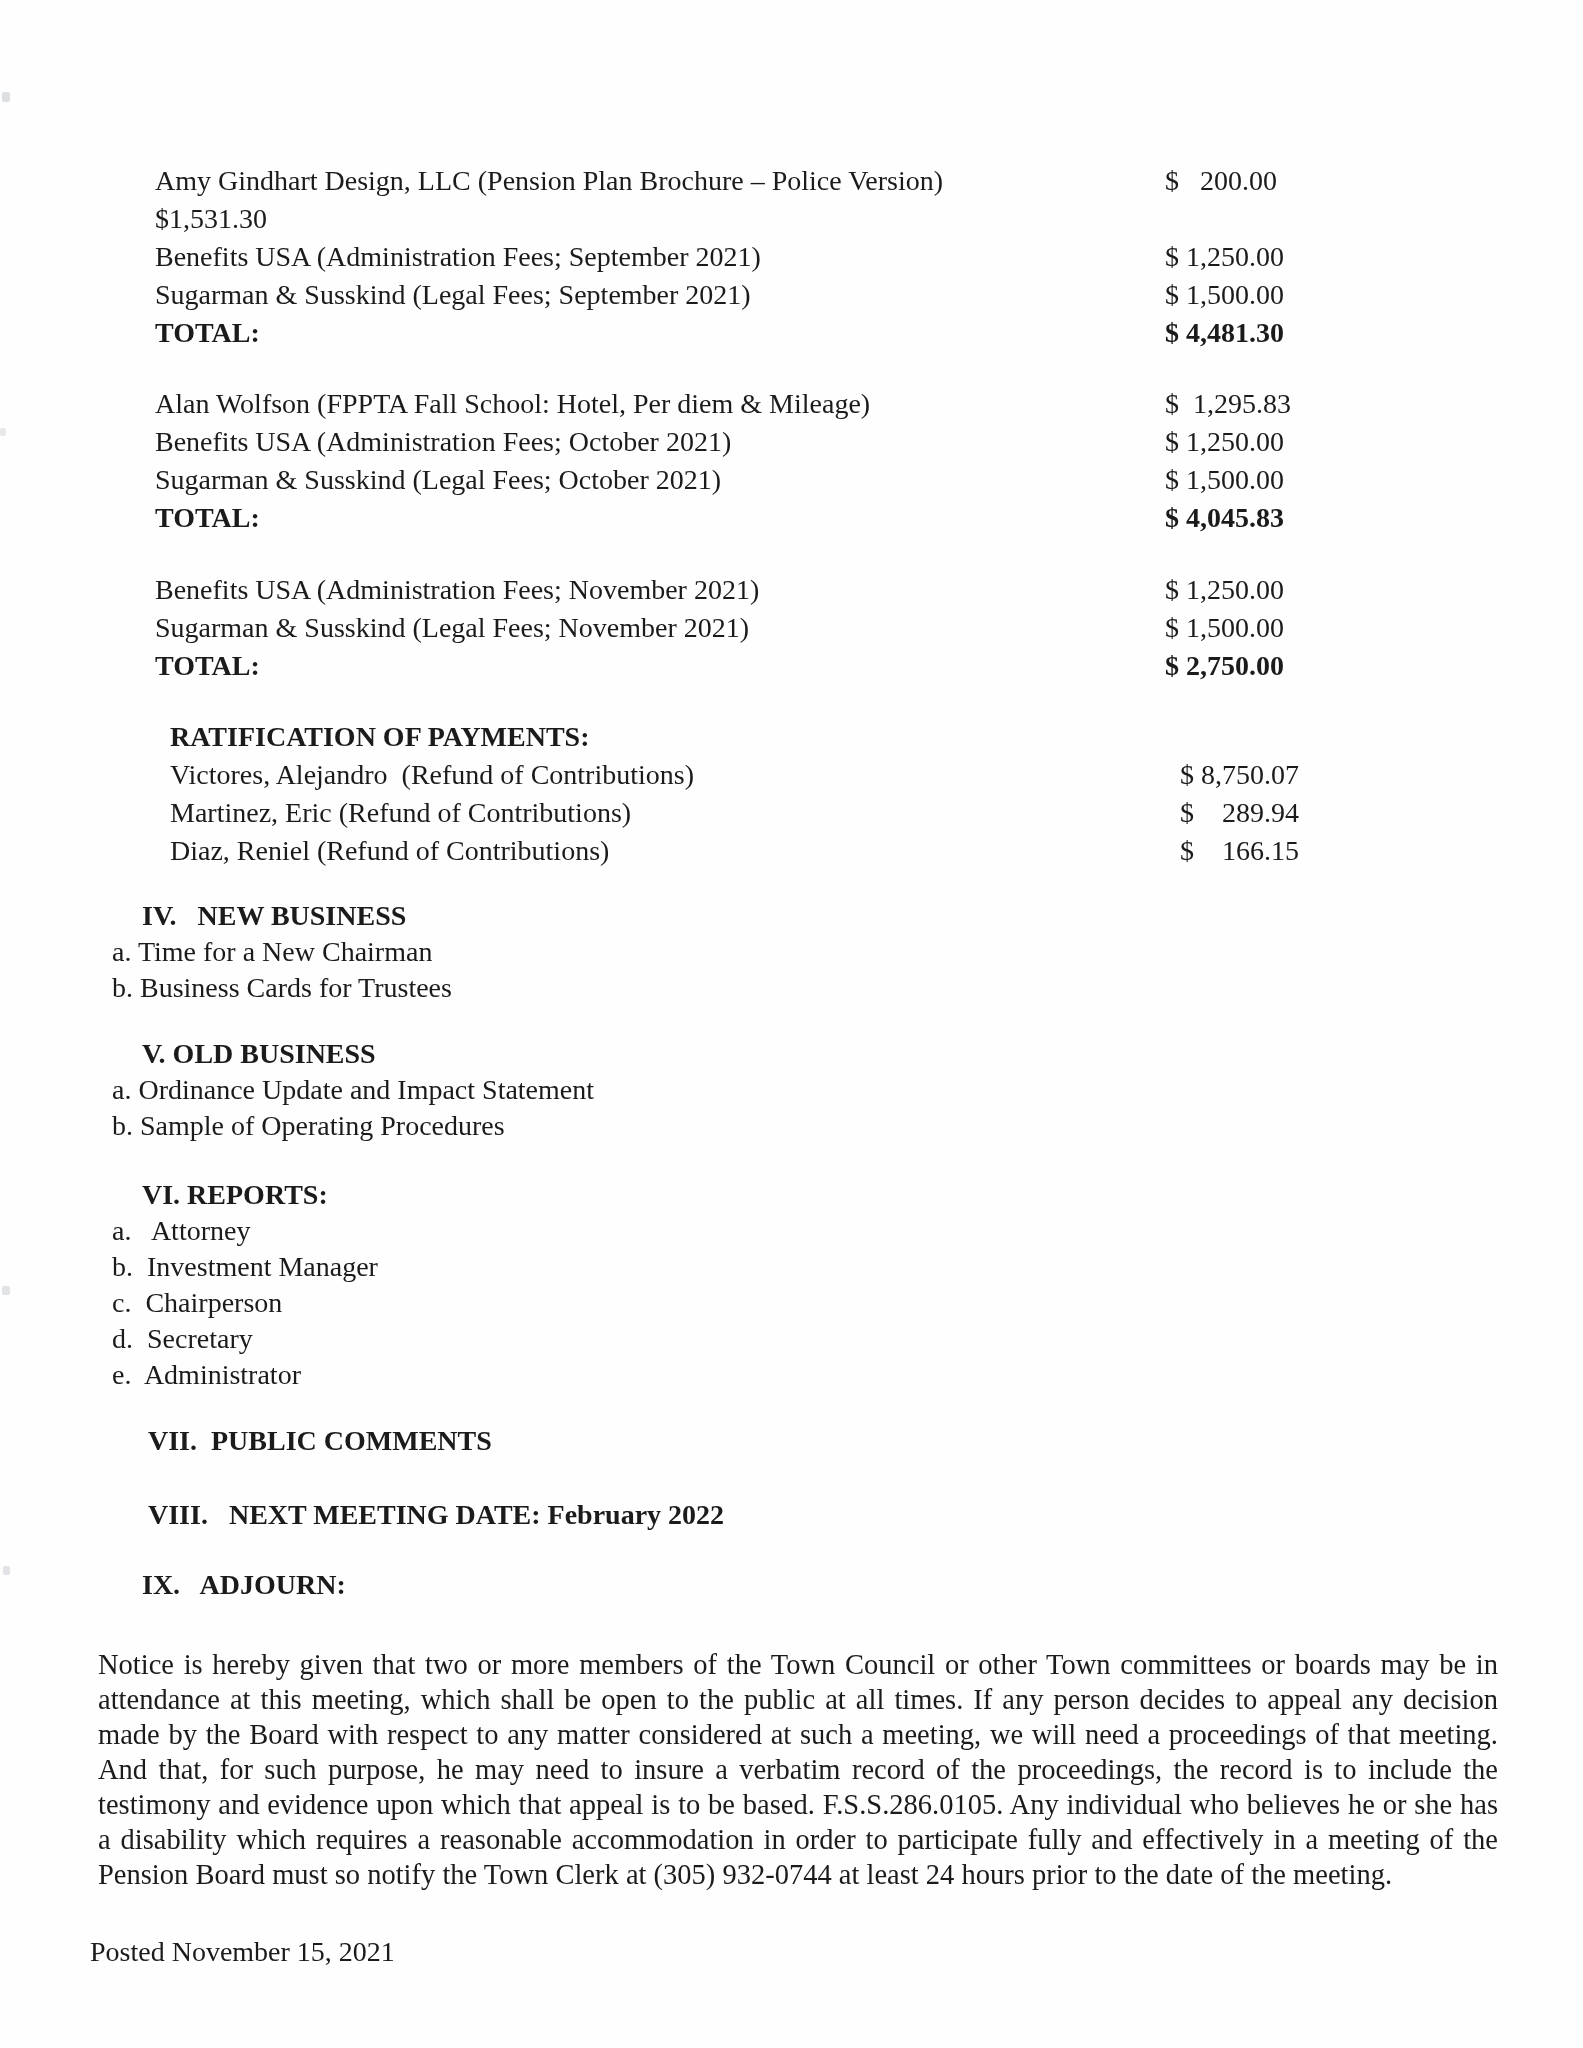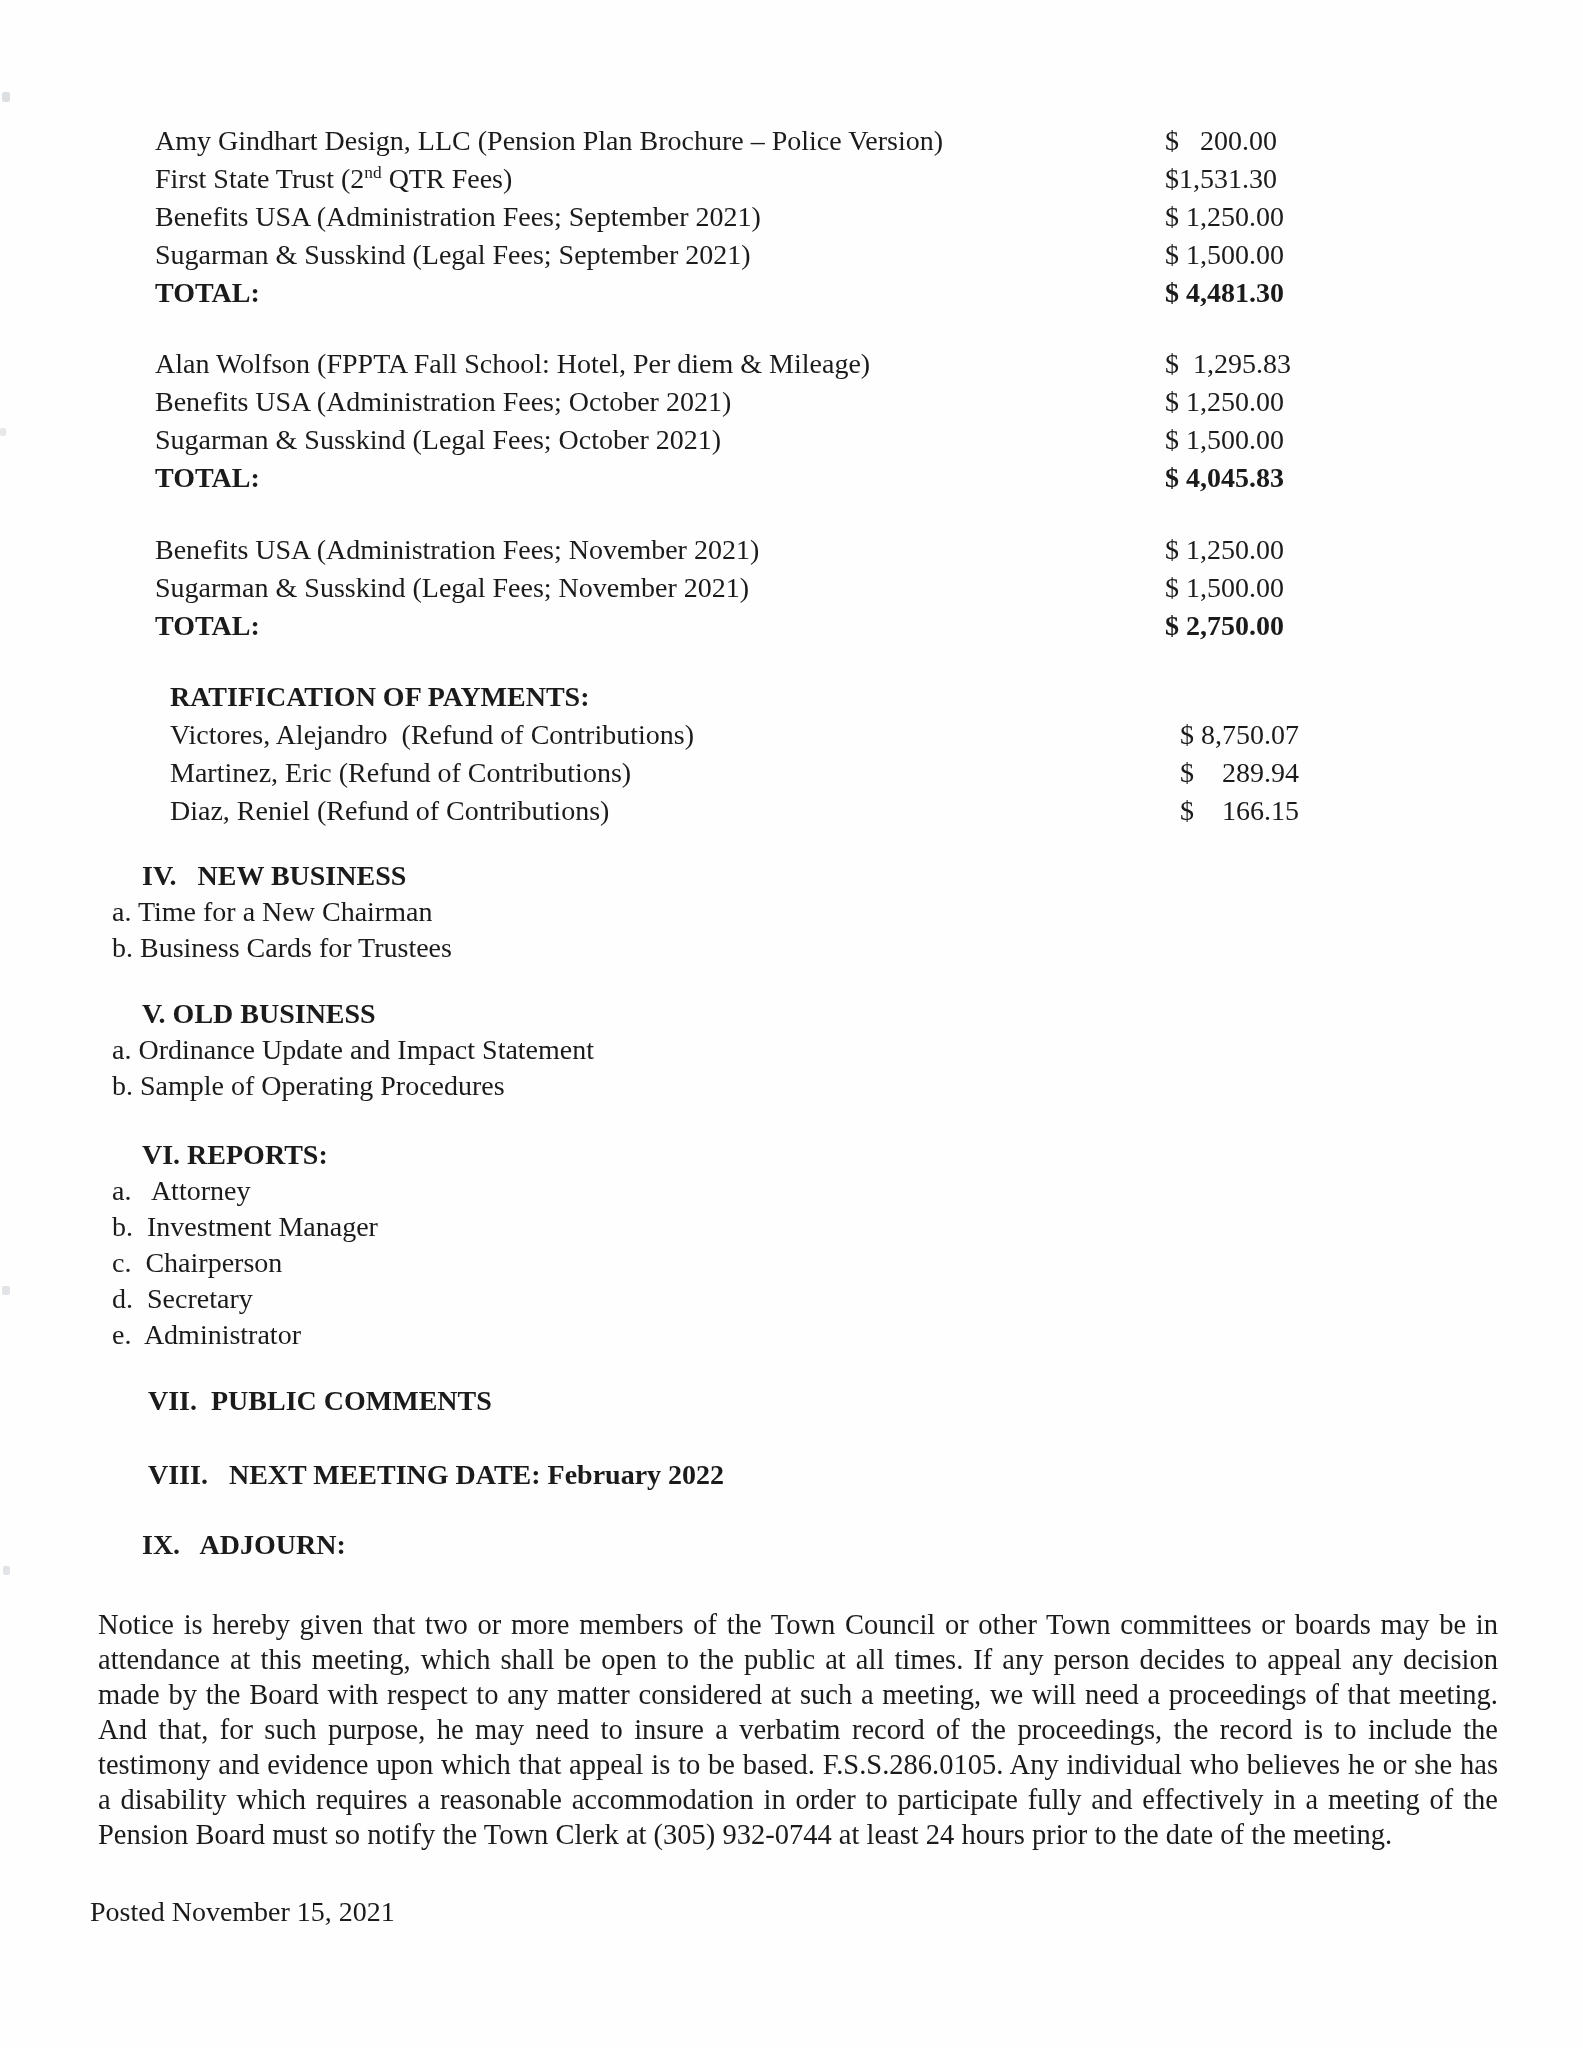--- a/index.html
+++ b/index.html
@@ -12,20 +12,21 @@
     width: 1583px;
     height: 2048px;
     margin: 0 auto;
     background: #fefefe;
     overflow: hidden;
     color: #1b1b1b;
     font-family: "Liberation Serif", "DejaVu Serif", serif;
   }
   .content {
     padding-top: 122px;
+    margin-top: 40px;
   }
   
   .expense-group { margin: 0; }
   .expense-group.g2 { margin-top: 33px; }
   .expense-group.g3 { margin-top: 34px; }
   .expense-row {
     display: flex;
     padding-left: 155px;
     font-size: 28px;
     line-height: 38px;
@@ -113,21 +114,20 @@
   <div class="artifact a4"></div>
 
   <div class="content">
 
     <div class="expense-group g1">
       <div class="expense-row">
         <div class="expense-label">Amy Gindhart Design, LLC (Pension Plan Brochure – Police Version)</div>
         <div class="expense-amount">$   200.00</div>
       </div>
       <div class="expense-row">
-        <div class="expense-label"><span>First State Trust (2</span><sup class="ord">nd</sup><span> QTR Fees)</span></div>
         <div class="expense-amount">$1,531.30</div>
       </div>
       <div class="expense-row">
         <div class="expense-label">Benefits USA (Administration Fees; September 2021)</div>
         <div class="expense-amount">$ 1,250.00</div>
       </div>
       <div class="expense-row">
         <div class="expense-label">Sugarman &amp; Susskind (Legal Fees; September 2021)</div>
         <div class="expense-amount">$ 1,500.00</div>
       </div>

